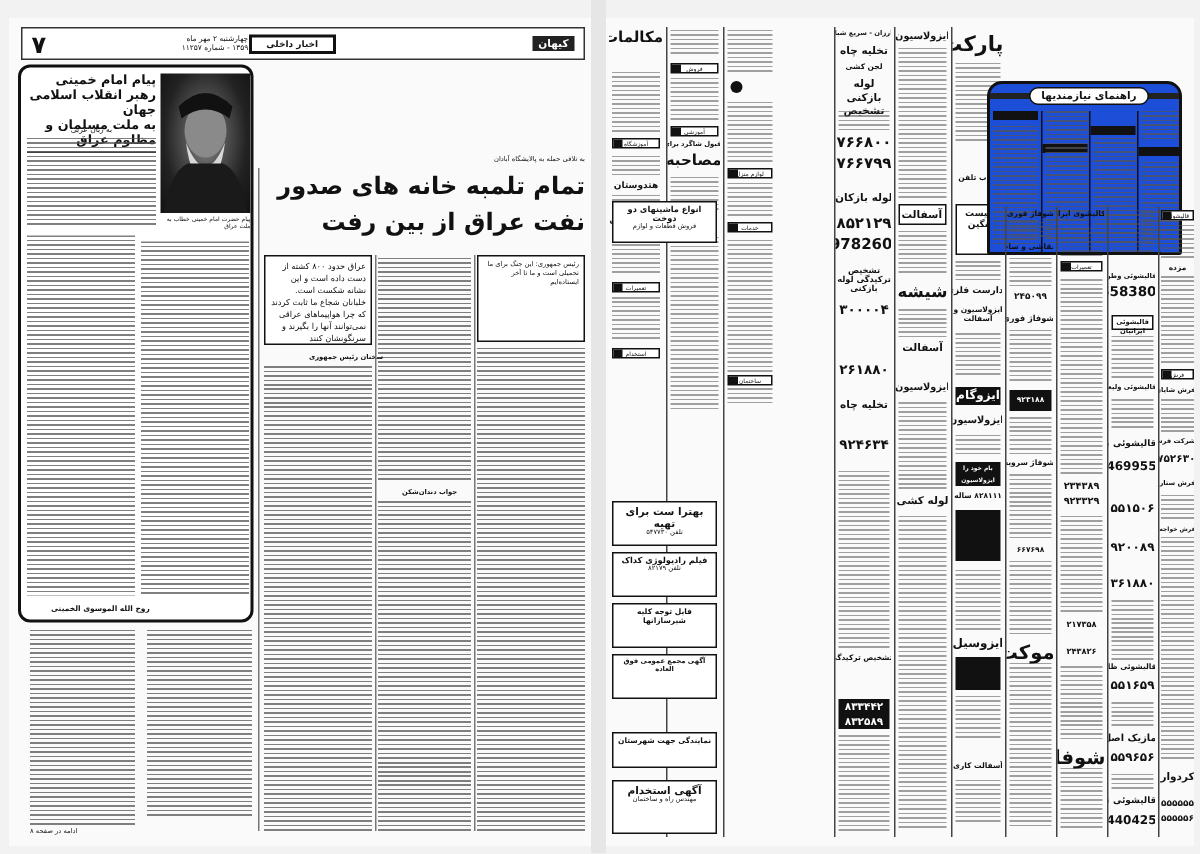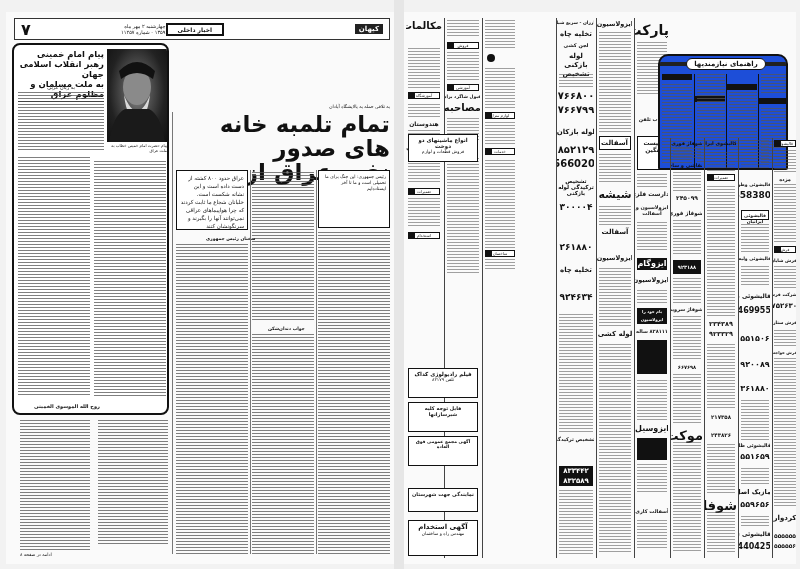--- a/index.html
+++ b/index.html
@@ -27,21 +27,21 @@
 
   
   .txt { position: absolute; background: repeating-linear-gradient(to bottom, #555 0px, #555 1px, transparent 1px, transparent 3px); opacity: 0.75; }
   .txt.light { opacity: 0.55; }
 
   
   .kicker-box { position: absolute; left: 170px; top: 30px; width: 214px; height: 58px; background: #9a9a9a; border: 2px solid #111; padding: 3px; direction: rtl; text-align: center; }
   .kicker-box .line1 { font-size: 6px; font-weight: bold; background: #fff; border: 1px solid #111; padding: 1px 3px; display: inline-block; }
   .kicker-box .line2 { font-size: 10.5px; font-weight: bold; margin-top: 3px; line-height: 13px; }
   .pretitle { position: absolute; left: 300px; top: 92px; width: 84px; font-size: 4.5px; direction: rtl; text-align: right; }
-  .headline { position: absolute; left: 168px; top: 100px; width: 216px; direction: rtl; font-weight: bold; font-size: 23px; line-height: 24px; font-family: "DejaVu Sans", sans-serif; letter-spacing: -0.5px; }
+  .headline { position: absolute; left: 168px; top: 100px; width: 216px; direction: rtl; font-weight: bold; font-size: 16px; line-height: 24px; font-family: "DejaVu Sans", sans-serif; letter-spacing: -0.5px; }
 
   .qbox { position: absolute; border: 1px solid #111; background: #fff; padding: 3px; direction: rtl; text-align: right; font-size: 5.5px; line-height: 8px; }
   .colrule { position: absolute; width: 1px; background: #777; }
   .subhead { position: absolute; font-size: 4.5px; font-weight: bold; direction: rtl; }
   .caption-sm { position: absolute; font-size: 4.5px; direction: rtl; }
 
   
   .cl-col { position: absolute; top: 6px; height: 540px; border-left: 1px solid #444; overflow: hidden; }
   .big { position: absolute; font-weight: bold; direction: rtl; text-align: center; white-space: nowrap; }
   .tag { position: absolute; height: 7px; border: 1px solid #111; background: #fff; font-size: 4px; line-height: 5px; direction: rtl; text-align: center; }
@@ -159,20 +159,24 @@
     <div class="tag" style="left:2px;top:130px;width:30px;">خدمات</div>
     <div class="txt light" style="left:2px;top:142px;width:30px;height:110px;"></div>
     <div class="tag" style="left:2px;top:232px;width:30px;">ساختمان</div>
   </div>
 
 
   <div class="adbox" style="left:4px;top:122px;width:70px;height:28px;">
     <div class="t" style="font-size:5.5px;">انواع ماشینهای دو دوخت</div>
     <div class="s">فروش قطعات و لوازم</div>
   </div>
+  <div class="adbox" style="left:4px;top:322px;width:70px;height:30px;">
+    <div class="t">بهترا ست برای تهیه</div>
+    <div class="s">تلفن ۵۴۷۷۳۰</div>
+  </div>
   <div class="adbox" style="left:4px;top:356px;width:70px;height:30px;">
     <div class="t" style="font-size:5.5px;">فیلم رادیولوژی کداک</div>
     <div class="s">تلفن ۸۲۱۷۹</div>
   </div>
   <div class="adbox" style="left:4px;top:390px;width:70px;height:30px;">
     <div class="t" style="font-size:5px;">فایل توجه کلیه شیرسازانها</div>
   </div>
   <div class="adbox" style="left:4px;top:424px;width:70px;height:30px;">
     <div class="t" style="font-size:4.5px;">آگهی مجمع عمومی فوق العاده</div>
   </div>
@@ -187,21 +191,21 @@
   <div class="cl-col" style="left:152px;width:38px;">
     <div class="big" style="left:0;top:2px;width:38px;font-size:4.5px;">ارزان - سریع شبانه روزی</div>
     <div class="big" style="left:0;top:12px;width:38px;font-size:7px;">تخلیه چاه</div>
     <div class="big" style="left:0;top:24px;width:38px;font-size:5px;">لجن کشی</div>
     <div class="big" style="left:0;top:34px;width:38px;font-size:7px;white-space:normal;line-height:9px;">لوله بازکنی تشخیص</div>
     <div class="txt light" style="left:2px;top:56px;width:34px;height:14px;"></div>
     <div class="big" style="left:0;top:72px;width:38px;font-size:10px;">۷۶۶۸۰۰</div>
     <div class="big" style="left:0;top:86px;width:38px;font-size:10px;">۷۶۶۷۹۹</div>
     <div class="big" style="left:0;top:110px;width:38px;font-size:7px;">لوله بازکان</div>
     <div class="big" style="left:0;top:126px;width:38px;font-size:10px;">۸۵۲۱۲۹</div>
-    <div class="big" style="left:0;top:140px;width:38px;font-size:10px;">566020</div>
+    <div class="big" style="left:0;top:140px;width:38px;font-size:10px;">978260</div>
     <div class="big" style="left:0;top:160px;width:38px;font-size:5.5px;white-space:normal;">تشخیص ترکیدگی لوله بازکنی</div>
     <div class="big" style="left:0;top:184px;width:38px;font-size:9px;">۳۰۰۰۰۴</div>
     <div class="big" style="left:0;top:224px;width:38px;font-size:9px;">۲۶۱۸۸۰</div>
     <div class="big" style="left:0;top:248px;width:38px;font-size:7px;">تخلیه چاه</div>
     <div class="big" style="left:0;top:274px;width:38px;font-size:9px;">۹۲۴۶۳۴</div>
     <div class="txt light" style="left:2px;top:296px;width:34px;height:120px;"></div>
     <div class="big" style="left:0;top:418px;width:38px;font-size:5px;">تشخیص ترکیدگی</div>
     <div class="blk" style="left:2px;top:448px;width:34px;height:20px;font-size:7px;line-height:10px;">
       <div>۸۳۳۴۴۲</div>
       <div>۸۳۲۵۸۹</div>

